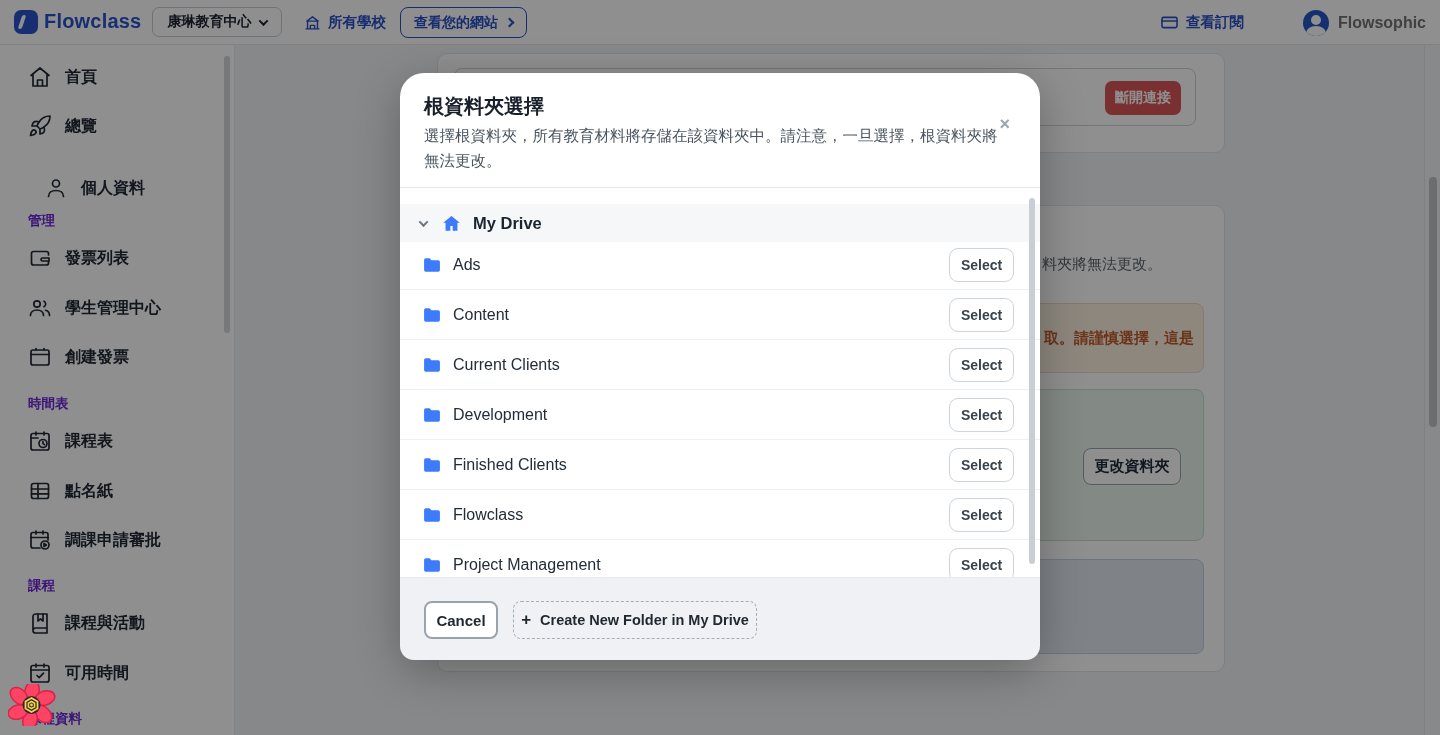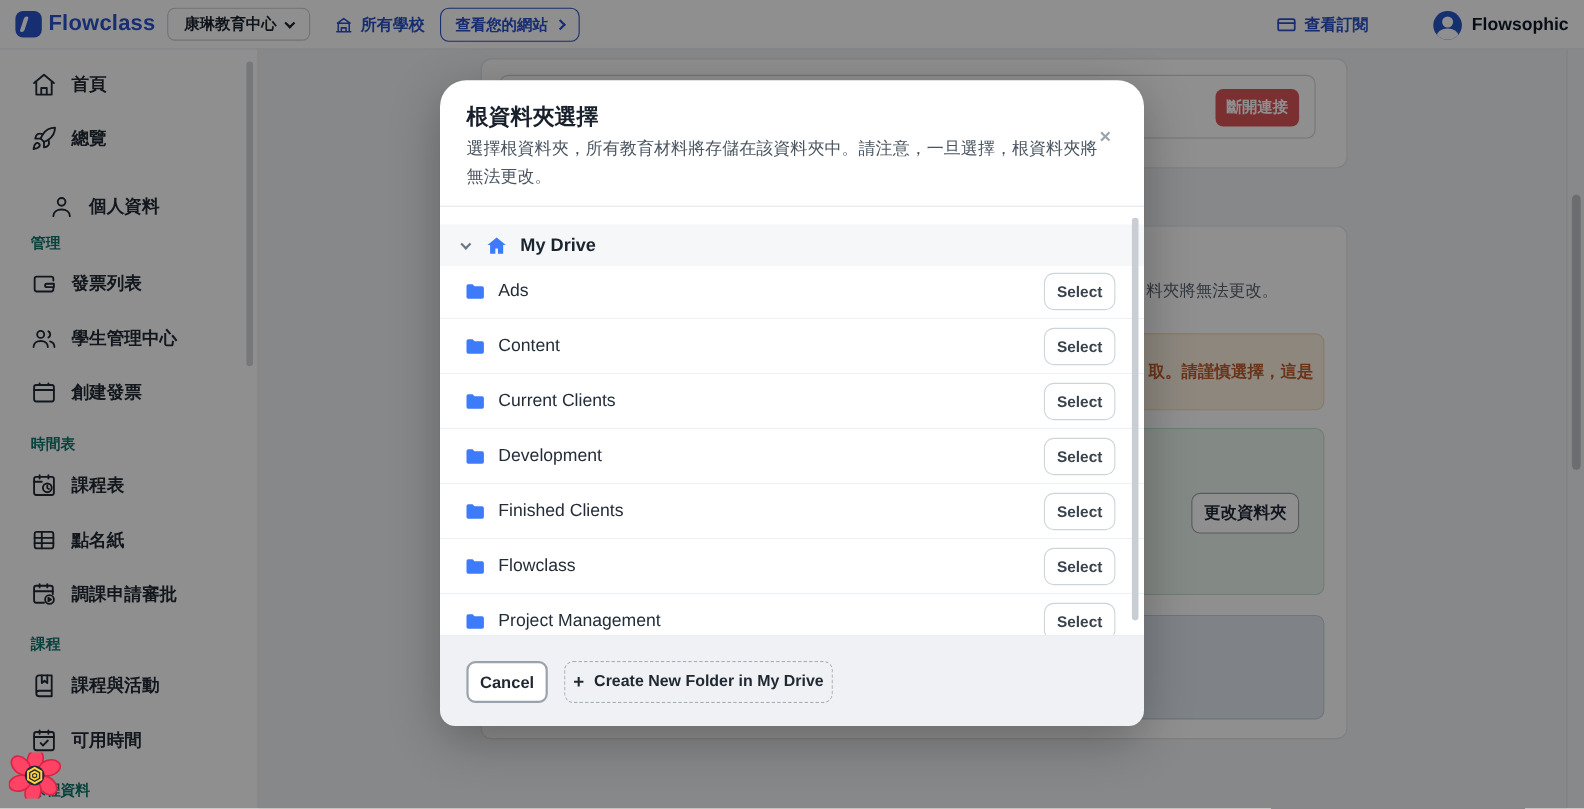--- a/index.html
+++ b/index.html
@@ -11,30 +11,30 @@
   .header { position:absolute; left:0; top:0; width:1440px; height:45px; background:#ffffff; border-bottom:1px solid #e3e6ea; z-index:1; }
   .logo-mark { position:absolute; left:14px; top:10px; width:24px; height:24px; border-radius:7px; background:#2b52cc; }
   .logo-mark:before { content:""; position:absolute; left:6px; top:5px; width:4px; height:14px; background:#fff; transform:skewX(-18deg); border-radius:2px; }
   .logo-text { position:absolute; left:44px; top:10px; font-size:20px; font-weight:800; color:#2b52cc; letter-spacing:.2px; }
   .school-dd { position:absolute; left:152px; top:7px; width:130px; height:30px; border:1px solid #c7cdd4; border-radius:7px; background:#fff; display:flex; align-items:center; justify-content:center; gap:8px; font-size:14px; font-weight:600; color:#1c2530; }
   .chev { display:inline-block; width:7px; height:7px; border-right:2px solid currentColor; border-bottom:2px solid currentColor; }
   .chev.down { transform:rotate(45deg) translate(-1px,-1px); }
   .chev.right { transform:rotate(-45deg); }
   .hlink { position:absolute; display:flex; align-items:center; gap:7px; color:#2b50c8; font-size:14.5px; font-weight:600; top:0; height:45px; }
   .viewsite { position:absolute; left:400px; top:7px; width:127px; height:31px; border:1.5px solid #2b50c8; border-radius:8px; color:#2b50c8; font-size:14px; font-weight:700; display:flex; align-items:center; justify-content:center; gap:8px; background:#fff; }
-  .account { position:absolute; right:14px; top:0; height:45px; display:flex; align-items:center; gap:9px; font-size:16px; font-weight:700; color:#0f172a; }
+  .account { position:absolute; right:14px; top:0; height:45px; display:flex; align-items:center; gap:9px; font-size:16px; font-weight:700; color:#737373; }
   .avatar { width:26px; height:26px; border-radius:50%; background:#2456c4; position:relative; overflow:hidden; }
   .avatar:before { content:""; position:absolute; left:8px; top:5px; width:10px; height:10px; border-radius:50%; background:#fff; }
   .avatar:after { content:""; position:absolute; left:3px; top:16px; width:20px; height:14px; border-radius:50%; background:#fff; }
 
   
   .sidebar { position:absolute; left:0; top:45px; width:235px; height:690px; background:#ffffff; border-right:1px solid #e6e9ec; z-index:1; }
   .nav-item { position:absolute; left:0; width:235px; height:26px; display:flex; align-items:center; gap:13px; padding-left:28px; font-size:16px; font-weight:600; color:#212a35; }
   .nav-item .icn { width:24px; height:24px; flex:0 0 24px; stroke:#212a35; fill:none; stroke-width:1.7; stroke-linecap:round; stroke-linejoin:round; }
-  .nav-sec { position:absolute; left:28px; font-size:13.5px; font-weight:600; color:#0f766e;font-family:Liberation Mono, monospace; }
+  .nav-sec { position:absolute; left:28px; font-size:13.5px; font-weight:600; color:#6d28d9;font-family:Liberation Mono, monospace; }
   .sb-thumb { position:absolute; left:224px; top:11px; width:6px; height:277px; background:#d2d6da; border-radius:3px; }
 
   
   .card { position:absolute; background:#fff; border:1px solid #dfe3e7; border-radius:10px; }
   .inner-box { position:absolute; border:1px solid #ccd2d8; border-radius:8px; background:#fff; }
   .btn-danger { position:absolute; background:#d95757; color:#ffffff; font-size:14px; font-weight:700; border:none; border-radius:7px; display:flex; align-items:center; justify-content:center; }
   .frag { position:absolute; font-size:15px; color:#5a6570; }
   .warn-box { position:absolute; background:#fbf0e1; border:1px solid #efd9bc; border-radius:8px; }
   .warn-frag { position:absolute; font-size:15px; font-weight:600; color:#bf5b2a; white-space:nowrap; }
   .green-box { position:absolute; background:#e9f5ec; border:1px solid #c2e2ca; border-radius:8px; }

